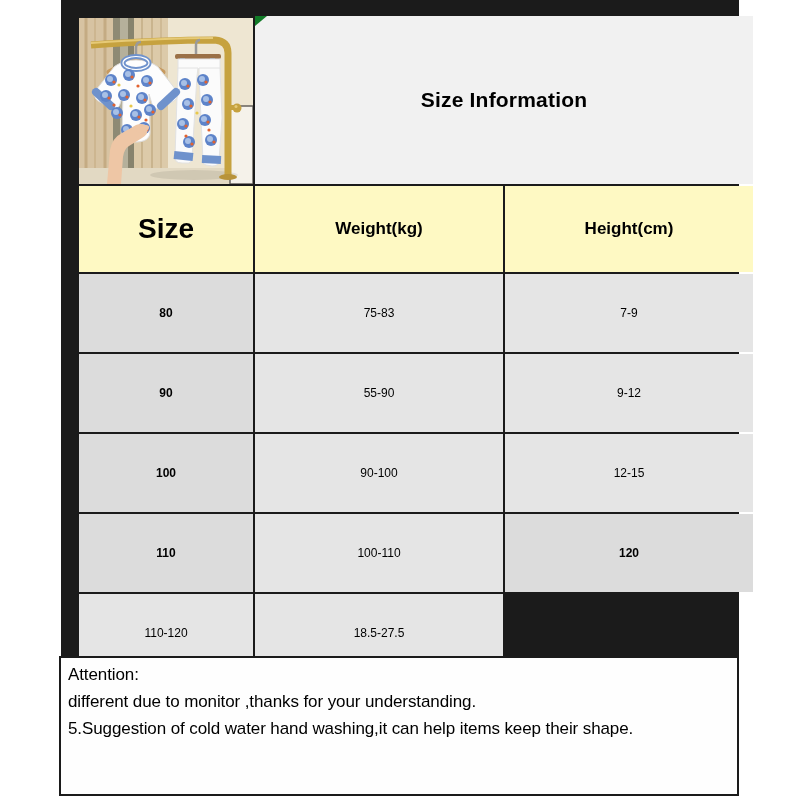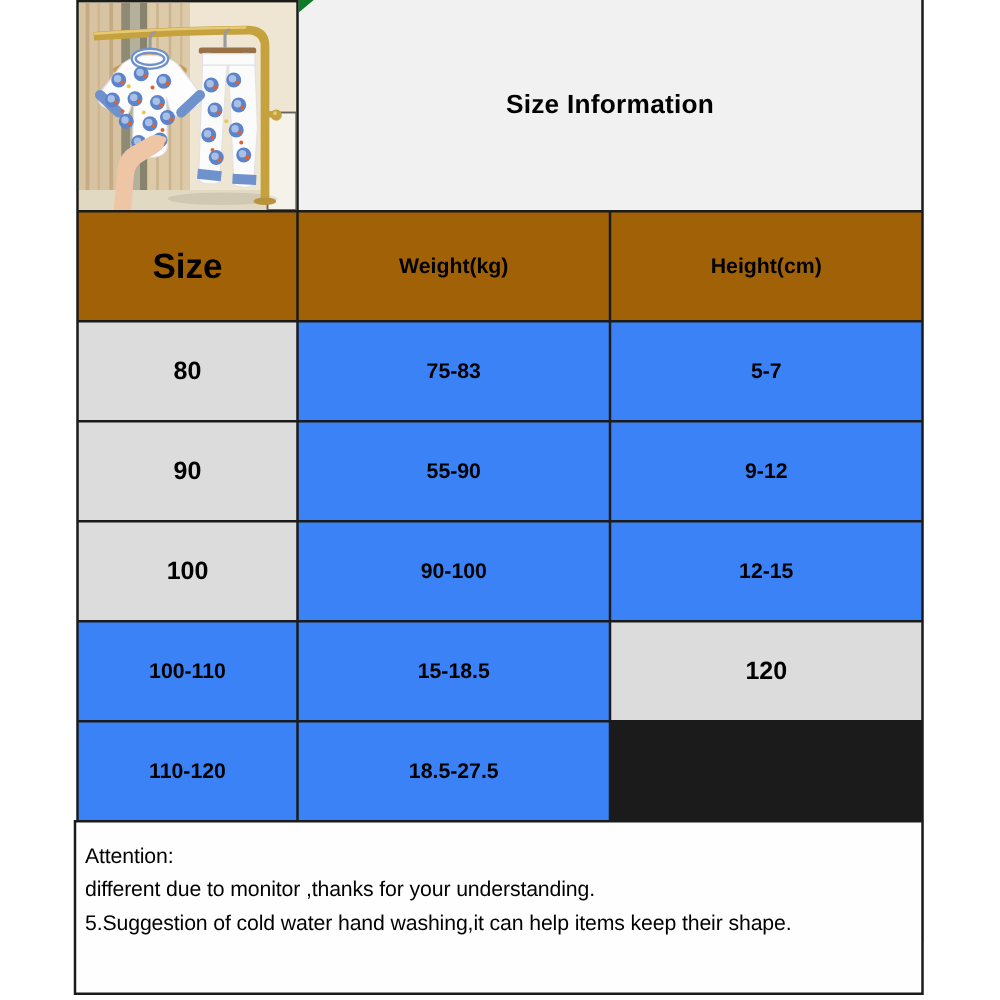--- a/index.html
+++ b/index.html
@@ -6,42 +6,42 @@
   .canvas{
     position:relative;width:800px;height:800px;background:#ffffff;
     font-family:"Liberation Sans", sans-serif;color:#000;overflow:hidden;
   }
   
   .grid{
     position:absolute;left:61px;top:0;width:678px;height:753px;
     box-sizing:border-box;display:grid;
     grid-template-columns:174px 248px 248px;
     grid-template-rows:166px 86px 78px 78px 78px 78px 78px;
-    gap:2px;padding:2px;background:#1b1b1b;
+    gap:2px;padding:18px;background:#1b1b1b;
   }
   .cell{display:flex;align-items:center;justify-content:center;text-align:center;}
   .photo-cell{background:#e9dfc9;padding:0;overflow:hidden;}
   .info-cell{
     grid-column:2/4;background:#f1f1f1;position:relative;margin-top:-2px;
     display:flex;align-items:center;justify-content:center;
   }
   .info-title{font-size:21px;font-weight:bold;letter-spacing:.2px;}
   .flag{
     position:absolute;left:0;top:0;width:0;height:0;
     border-top:10px solid #117a27;border-right:12px solid transparent;
   }
-  .head{background:#a16207;font-weight:bold;font-size:17px;}
+  .head{background:#fef9c3;font-weight:bold;font-size:17px;}
   .size-head{font-size:28px;}
-  .size-col{background:#dcdcdc;font-weight:bold;font-size:20px;}
-  .val{background:#3b82f6;font-weight:bold;font-size:17px;}
+  .size-col{background:#dcdcdc;font-weight:bold;font-size:12px;}
+  .val{background:#e5e5e5;font-weight:normal;font-size:12px;}
   
   .attention{
     position:absolute;left:59px;top:656px;width:680px;height:140px;
     box-sizing:border-box;background:#fefefe;border:2px solid #1b1b1b;
-    padding:13px 7px;font-size:17px;line-height:27px;white-space:nowrap;
+    padding:3px 7px;font-size:17px;line-height:27px;white-space:nowrap;
     letter-spacing:-0.1px;
   }
 </style>
 </head>
 <body>
 
 <div class="canvas">
 
   <div class="grid">
 
@@ -150,32 +150,32 @@
       <span class="flag"></span>
       <div class="info-title">Size Information</div>
     </div>
 
     <div class="cell head size-head">Size</div>
     <div class="cell head">Weight(kg)</div>
     <div class="cell head">Height(cm)</div>
 
     <div class="cell size-col">80</div>
     <div class="cell val">75-83</div>
-    <div class="cell val">5-7</div>
+    <div class="cell val">7-9</div>
 
     <div class="cell size-col">90</div>
     <div class="cell val">55-90</div>
     <div class="cell val">9-12</div>
 
     <div class="cell size-col">100</div>
     <div class="cell val">90-100</div>
     <div class="cell val">12-15</div>
 
+    <div class="cell size-col">110</div>
     <div class="cell val">100-110</div>
-    <div class="cell val">15-18.5</div>
 
     <div class="cell size-col">120</div>
     <div class="cell val">110-120</div>
     <div class="cell val">18.5-27.5</div>
   </div>
 
   <div class="attention">
     <div>Attention:</div>
     <div>different due to monitor ,thanks for your understanding.</div>
     <div>5.Suggestion of cold water hand washing,it can help items keep their shape.</div>

